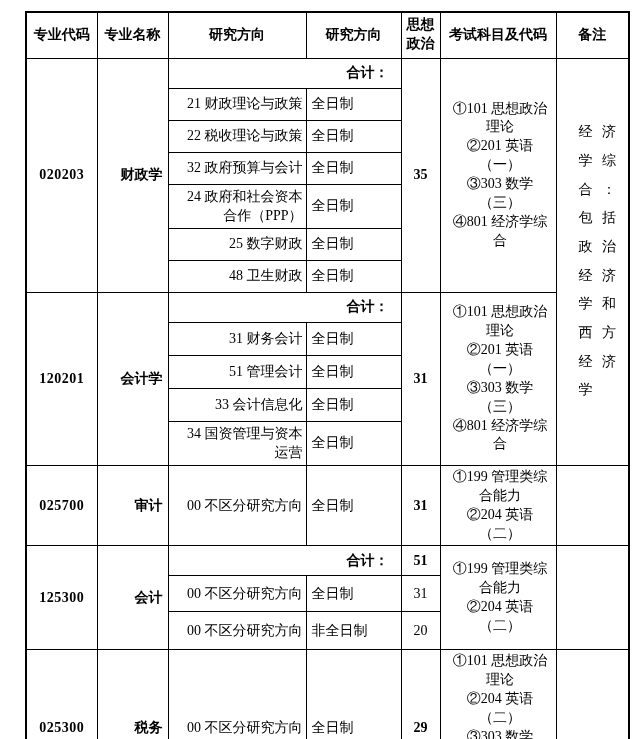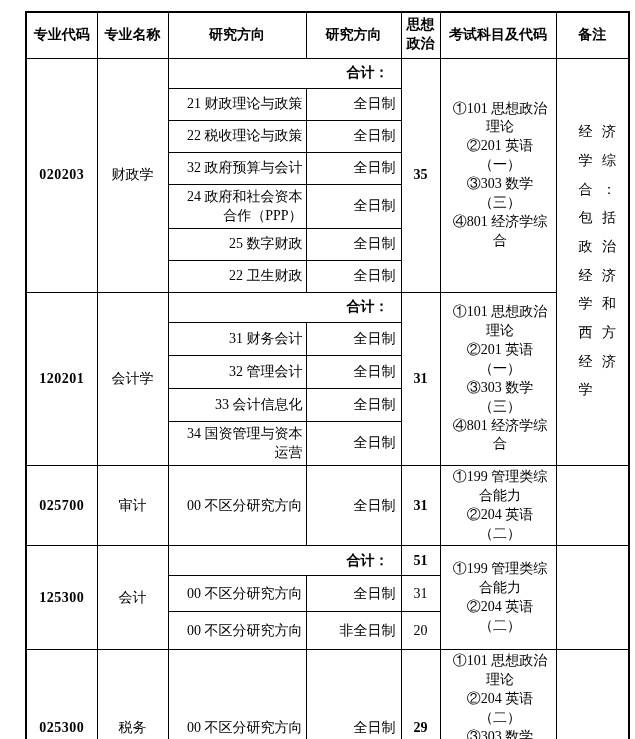--- a/index.html
+++ b/index.html
@@ -30,23 +30,23 @@
     overflow:hidden;
     line-height:1.4;
   }
   th{
     font-weight:bold;
     text-align:center;
     padding:2px 2px;
     line-height:1.35;
   }
   td.code-cell{font-weight:bold;text-align:center;letter-spacing:0.5px;margin-left:30px;}
-  td.name-cell{font-weight:normal;text-align:center;}
+  td.name-cell{font-weight:bold;text-align:right;}
   td.dir-cell{text-align:right;white-space:pre-line;padding:2px 3px 2px 7px;line-height:1.4;}
-  td.form-cell{text-align:right;}
+  td.form-cell{text-align:left;}
   td.count-cell{text-align:center;font-weight:bold;margin-top:19px;}
   td.count-cell.normal{font-weight:normal;}
   td.total-cell{text-align:right;font-weight:bold;padding-right:12px;}
   td.exam-cell{text-align:center;white-space:pre-line;line-height:1.35;padding:2px 3px 2px 7px;}
   td.remark-cell{
     text-align:justify;
     line-height:2.05;
     padding:4px 12px 4px 22px;
   }
   tr.hH{height:46px}
@@ -113,42 +113,42 @@
   <tr class="h43">
     <td class="dir-cell">24 政府和社会资本
 合作（PPP）</td>
     <td class="form-cell">全日制</td>
   </tr>
   <tr class="h32">
     <td class="dir-cell">25 数字财政</td>
     <td class="form-cell">全日制</td>
   </tr>
   <tr class="h32">
-    <td class="dir-cell">22 卫生财政</td>
+    <td class="dir-cell">48 卫生财政</td>
     <td class="form-cell">全日制</td>
   </tr>
 
   <tr class="h30">
     <td class="code-cell" rowspan="5">120201</td>
     <td class="name-cell" rowspan="5">会计学</td>
     <td class="total-cell" colspan="2">合计：</td>
     <td class="count-cell" rowspan="5">31</td>
     <td class="exam-cell" rowspan="5">①101 思想政治
 理论
 ②201 英语（一）
 ③303 数学（三）
 ④801 经济学综
 合</td>
   </tr>
   <tr class="h33">
     <td class="dir-cell">31 财务会计</td>
     <td class="form-cell">全日制</td>
   </tr>
   <tr class="h33">
-    <td class="dir-cell">32 管理会计</td>
+    <td class="dir-cell">51 管理会计</td>
     <td class="form-cell">全日制</td>
   </tr>
   <tr class="h33">
     <td class="dir-cell">33 会计信息化</td>
     <td class="form-cell">全日制</td>
   </tr>
   <tr class="h42">
     <td class="dir-cell">34 国资管理与资本
 运营</td>
     <td class="form-cell">全日制</td>

